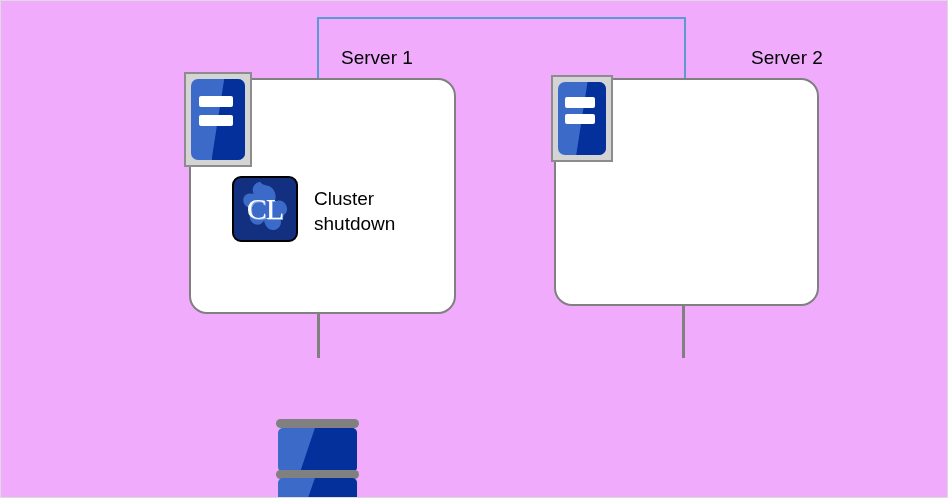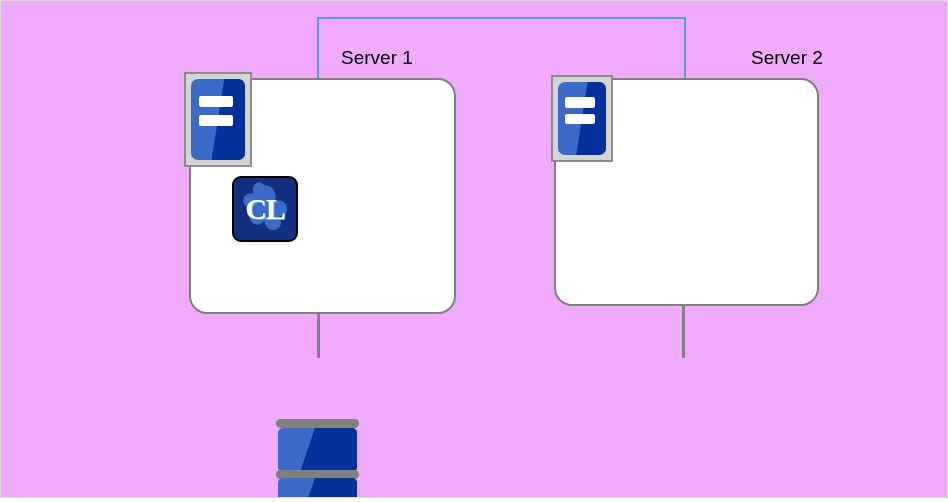--- a/index.html
+++ b/index.html
@@ -70,21 +70,21 @@
     overflow: hidden;
   }
   .cl-splat { position: absolute; inset: 0; }
   .cl-text {
     position: absolute;
     inset: 0;
     display: flex;
     align-items: center;
     justify-content: center;
     color: #ffffff;
-    font-weight: bold;
+    font-weight: normal;
     font-family: "Liberation Serif", serif;
     font-size: 30px;
     letter-spacing: -1px;
     text-shadow: 1px 1px 0 #7ea6e6;
   }
 
   
   .disk { position: relative; }
   .disk-cap {
     position: absolute;
@@ -150,20 +150,22 @@
   <div class="abs cl-icon" style="left:231px; top:175px; width:66px; height:66px;">
     <svg class="cl-splat" viewBox="0 0 66 66" preserveAspectRatio="none">
       <path d="M28 4 C21 5 18 12 21 17 C14 15 9 19 10 25 C11 31 17 33 21 31
                C16 36 15 44 20 48 C24 51 30 50 32 45 C33 52 38 57 44 55
                C50 53 52 46 48 41 C54 41 58 36 56 30 C54 24 47 22 43 26
                C46 20 44 12 38 9 C34 7 30 8 28 4 Z" fill="#3b6ac9"></path>
     </svg>
     <div class="cl-text">CL</div>
   </div>
 
+  <div class="abs label" style="left:313px; top:185px; width:150px;">Cluster
+shutdown</div>
 
   <div class="abs vline-gray" style="left:316px; top:313px; height:44px;"></div>
 
   <div class="abs disk" style="left:275px; top:352px; width:83px; height:102px;">
     <div class="disk-cap" style="top:0px;"></div>
     <div class="disk-body" style="top:9px; height:44px;"></div>
     <div class="disk-cap" style="top:51px;"></div>
     <div class="disk-body" style="top:59px; height:43px;"></div>
   </div>
 

